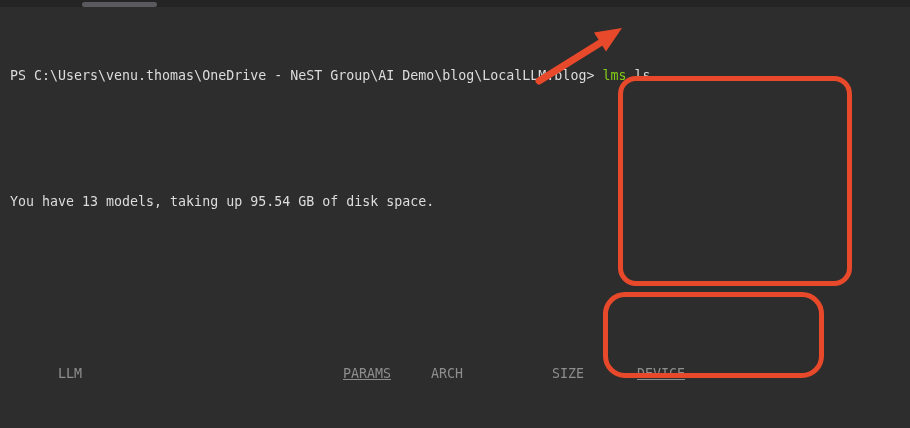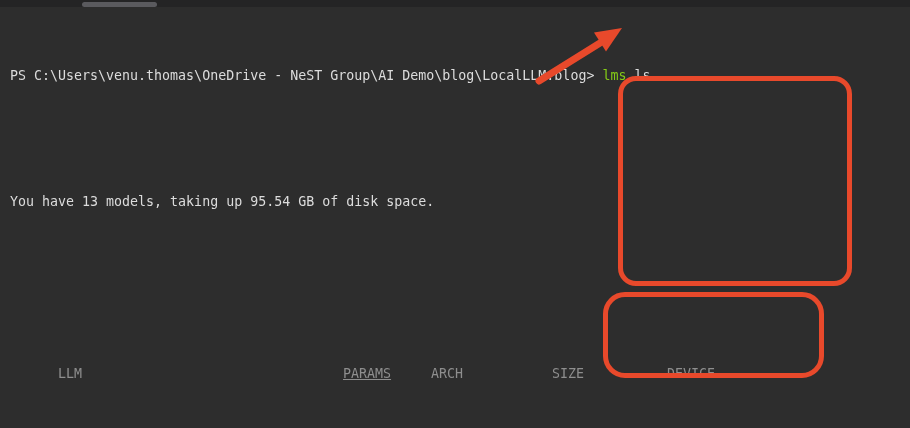--- a/index.html
+++ b/index.html
@@ -15,21 +15,21 @@
   .term {
     position:absolute; left:10px; top:13px; width:890px;
     font-size:13.3px; line-height:18px; color:#dcdcdc; white-space:pre;
   }
   .line { height:18px; position:relative; }
   .cell { position:absolute; top:0; }
   .hdr, .dim { color:#8e8e8e;margin-top:28px; }
   .yellow { color:#84cc16; }
 
   
-  .l-params { left:333px;text-decoration:underline; } .l-arch { left:421px; } .l-size { left:542px; } .l-device { left:657px; }
+  .l-params { left:333px;text-decoration:underline; } .l-arch { left:421px; } .l-size { left:542px; } .l-device { left:627px;text-decoration:underline; }
 
   
   .anno-box { position:absolute; border:5px solid #e8492b; pointer-events:none; }
   #anno-box-llm { left:618px; top:76px; width:234px; height:210px; border-radius:18px; }
   #anno-box-emb { left:603px; top:292px; width:221px; height:86px; border-radius:22px; }
   .anno-svg { position:absolute; left:0; top:0; pointer-events:none; }
 </style>
 </head>
 <body>
 

